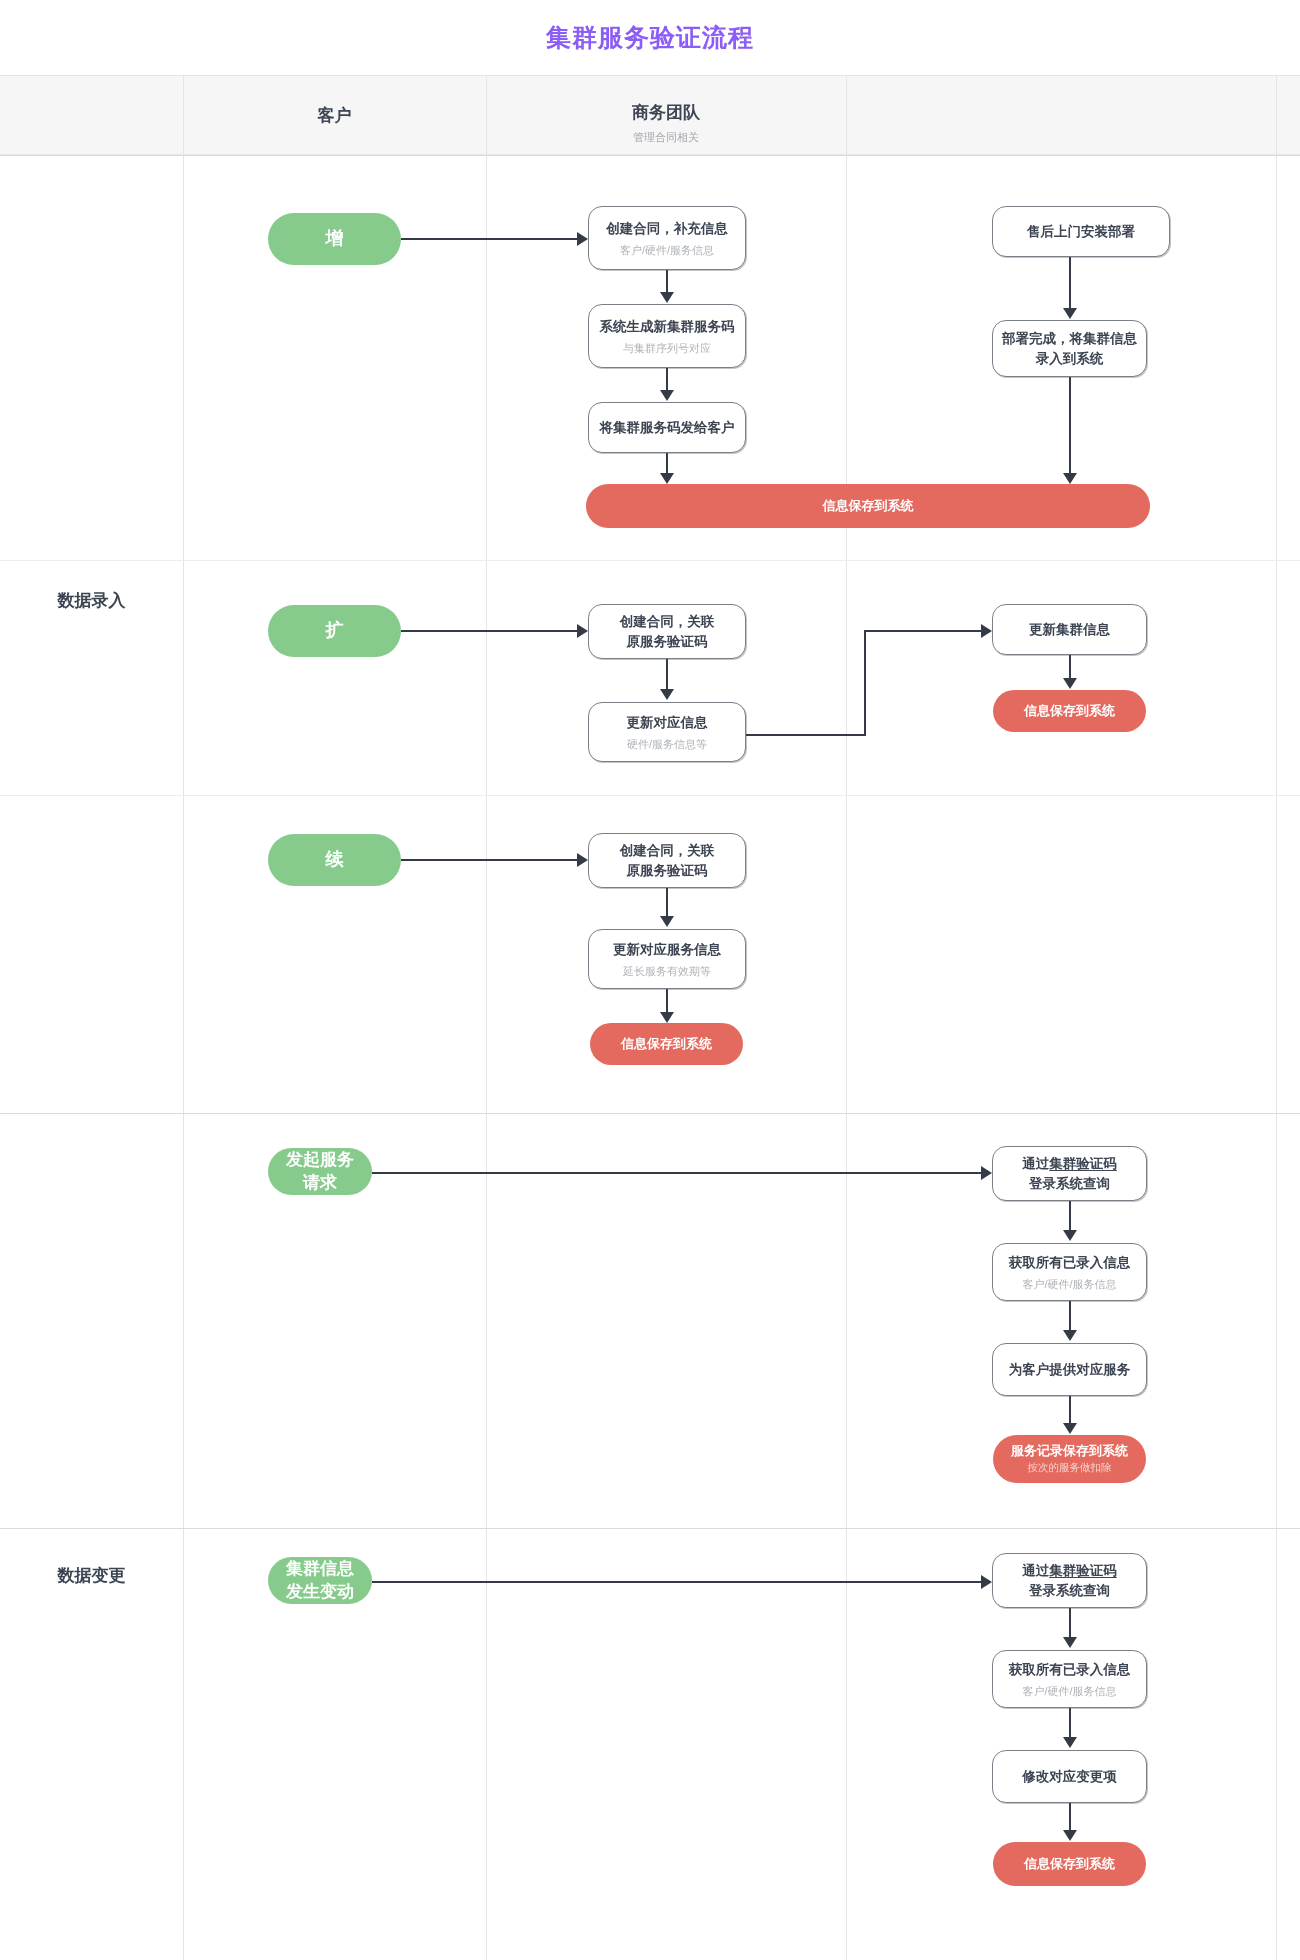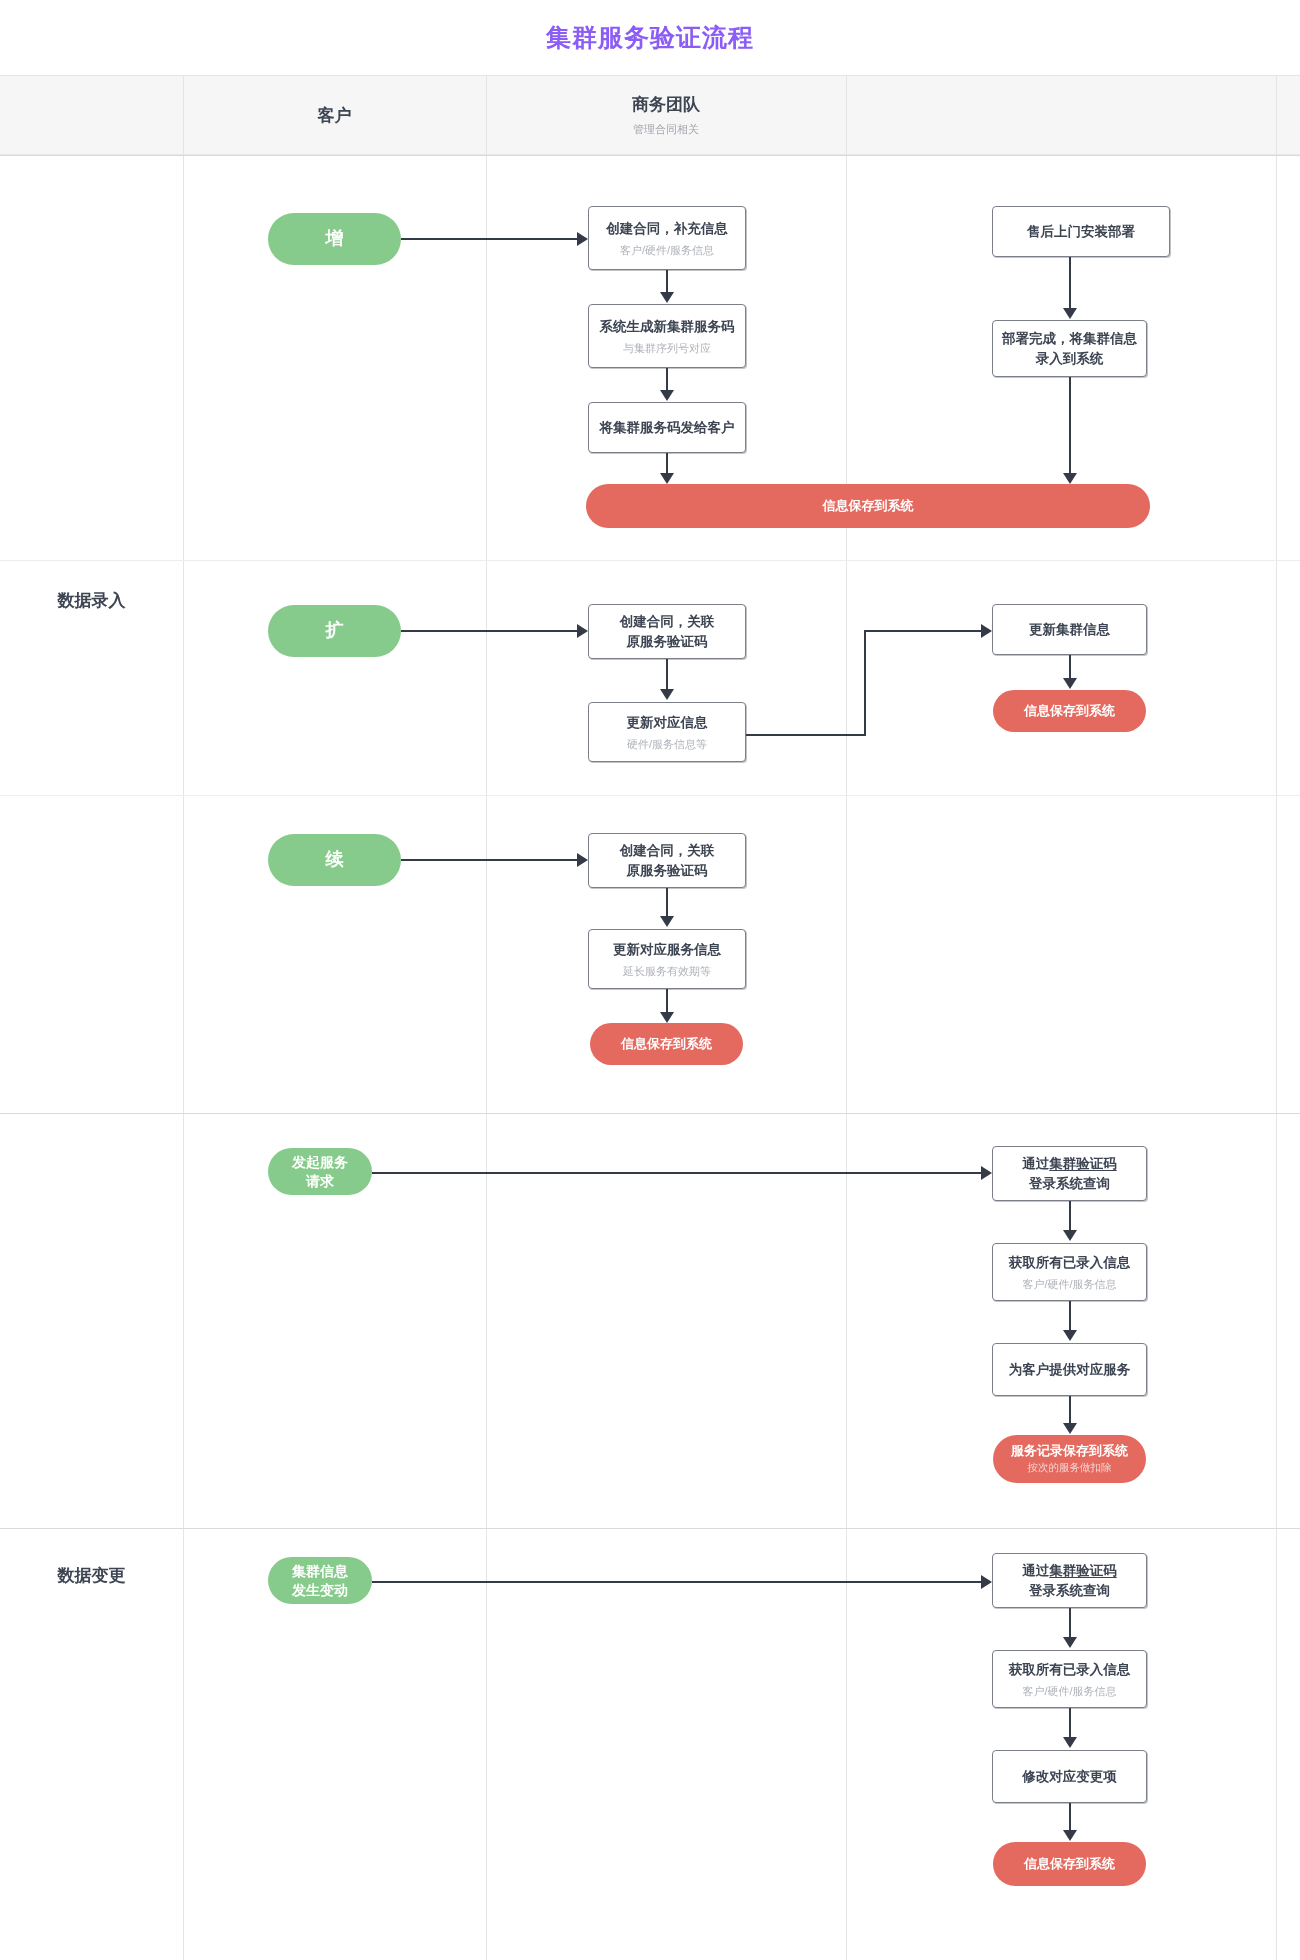--- a/index.html
+++ b/index.html
@@ -59,34 +59,34 @@
     display: flex; flex-direction: column; align-items: center; justify-content: center;
     text-align: center;
   }
   .node .n-main { font-weight: bold; }
   .node .n-sub  { color: #aeb2b8; }
 
   
   .box {
     background: #ffffff;
     border: 1px solid #7b8088;
-    border-radius: 4px;
+    border-radius: 14px;
     box-shadow: 1px 1px 0 rgba(120,125,133,0.45);
   }
   .box .n-main { font-size: 13.5px; color: #3d4553; line-height: 1.45; font-weight: bold; }
   .box .n-sub  { font-size: 11px; margin-top: 4px; line-height: 1.3; }
 
   
   .pill-green {
     background: #86cb8c;
     border-radius: 999px;
     color: #ffffff;
   }
   .pill-green .n-main { color: #ffffff; font-size: 18px; font-weight: bold; line-height: 1.3; }
-  .pill-green.small .n-main { font-size: 14px; }
+  .pill-green.small .n-main { font-size: 17px; }
 
   
   .pill-red {
     background: #e4695f;
     border-radius: 999px;
     color: #ffffff;
   }
   .pill-red .n-main { color: #ffffff; font-size: 13px; font-weight: bold; line-height: 1.3; }
   .pill-red .n-sub  { color: #f6d3cf; font-size: 10.5px; margin-top: 2px; }
 
@@ -112,21 +112,21 @@
 <div id="root">
 
   <div class="title-bar">
     <div class="title-text">集群服务验证流程</div>
   </div>
 
   <div class="header-band"></div>
   <div class="header-cell" style="left:183px;width:303px;top:76px;">
     <div class="h-main">客户</div>
   </div>
-  <div class="header-cell" style="left:486px;width:360px;top:76px;">
+  <div class="header-cell" style="left:486px;width:360px;top:84px;">
     <div class="h-main">商务团队</div>
     <div class="h-sub">管理合同相关</div>
   </div>
 
   <div class="vline" style="left:183px;top:75px;height:1885px;"></div>
   <div class="vline" style="left:486px;top:75px;height:1885px;"></div>
   <div class="vline" style="left:846px;top:75px;height:1885px;"></div>
   <div class="vline" style="left:1276px;top:75px;height:1885px;"></div>
 
   <div class="hline" style="top:75px;background:#e4e5e7;"></div>

